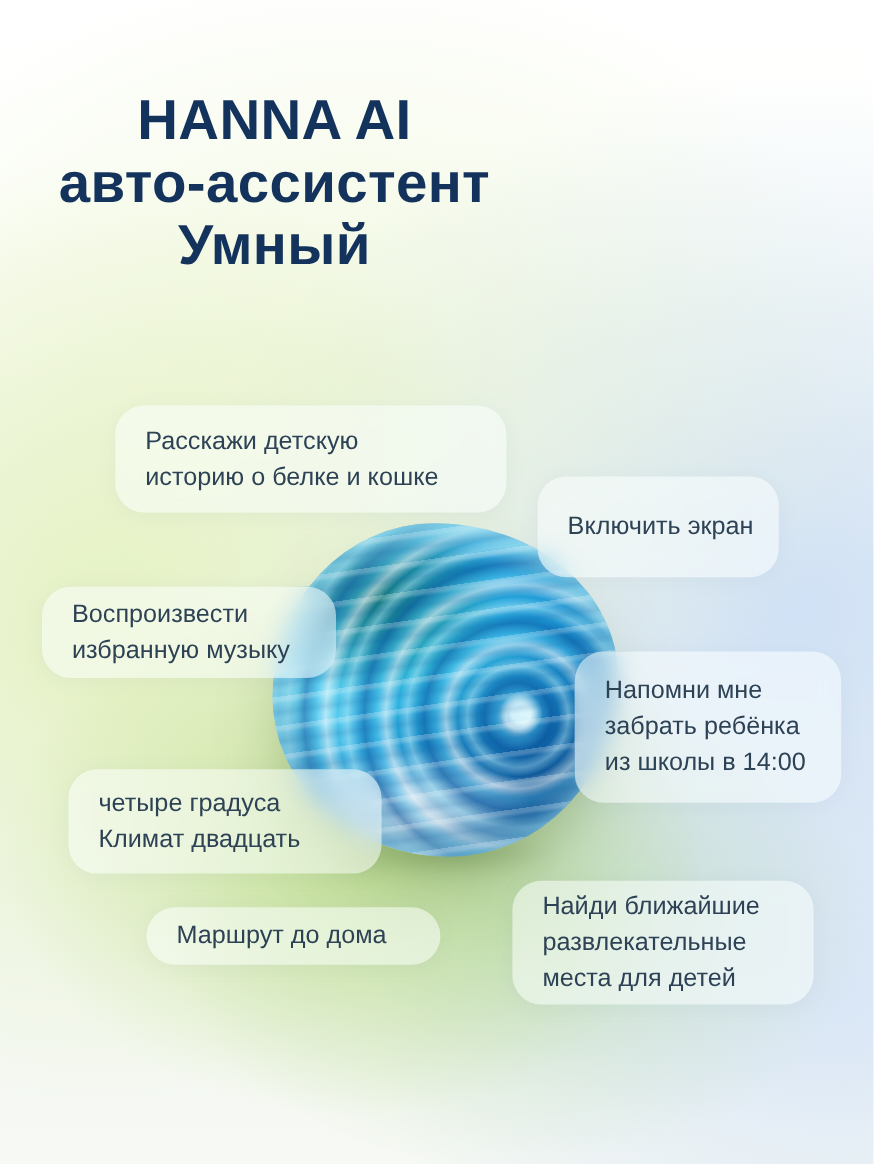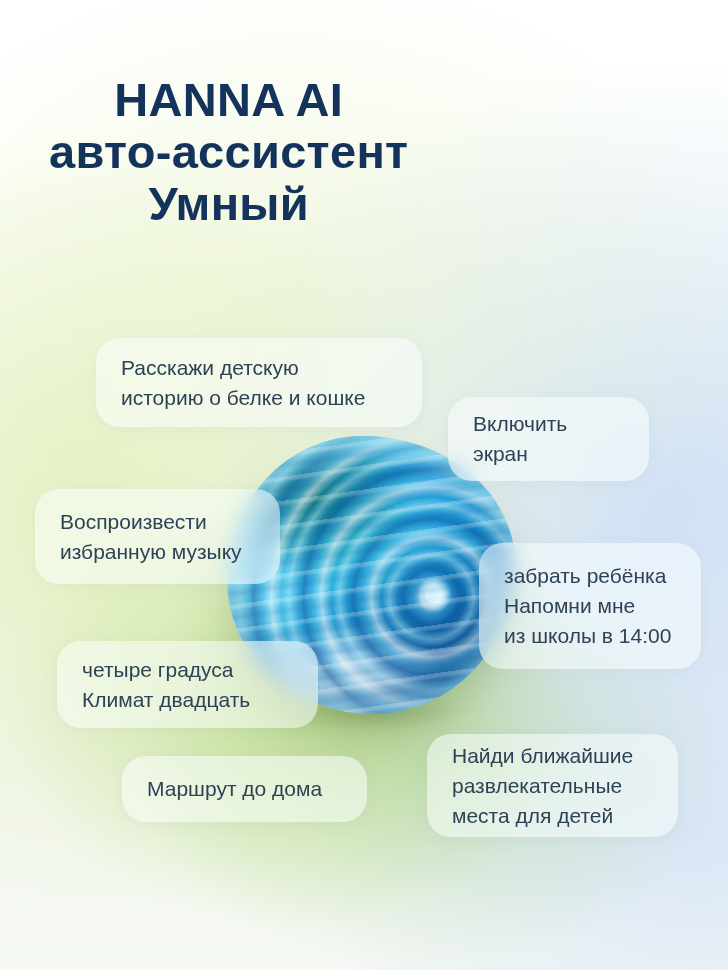--- a/index.html
+++ b/index.html
@@ -56,34 +56,34 @@
   .orb-shadow {
     position:absolute; left:252px; top:688px; width:246px; height:46px;
     border-radius:50%; filter:blur(6px);
     background:radial-gradient(closest-side, rgba(70,105,45,0.30), rgba(70,105,45,0) 75%);
   }
 
   
   .chip {
     position:absolute; box-sizing:border-box;
     display:flex; flex-direction:column; justify-content:center;
-    padding:0 27px 0 25px;
+    padding:0 12px 0 25px;
     background:rgba(252,255,255,0.52);
     border-radius:24px;
     backdrop-filter:blur(9px);
     -webkit-backdrop-filter:blur(9px);
     box-shadow:0 2px 16px rgba(110,135,160,0.08);
     color:#2e4256; font-size:21px; line-height:30px; font-weight:400;
   }
   .chip-story    { left:96px;  top:338px; width:326px; height:89px;  }
   .chip-screen   { left:448px; top:397px; width:201px; height:84px;  }
-  .chip-music    { left:35px;  top:489px; width:245px; height:95px;  }
+  .chip-music    { left:35px;  top:489px; width:245px; height:76px;  }
   .chip-reminder { left:479px; top:543px; width:222px; height:126px; }
   .chip-climate  { left:57px;  top:641px; width:261px; height:87px;  }
-  .chip-route    { left:122px; top:756px; width:245px; height:66px;  }
+  .chip-route    { left:122px; top:756px; width:245px; height:48px;  }
   .chip-places   { left:427px; top:734px; width:251px; height:103px; }
 </style>
 </head>
 <body>
 
 <div class="stage">
 
   <div class="header">
     <div class="line">HANNA AI</div>
     <div class="line">авто-ассистент</div>
@@ -101,22 +101,22 @@
   <div class="chip chip-screen">
     <div>Включить экран</div>
   </div>
 
   <div class="chip chip-music">
     <div>Воспроизвести</div>
     <div>избранную музыку</div>
   </div>
 
   <div class="chip chip-reminder">
+    <div>Напомни мне</div>
     <div>забрать ребёнка</div>
-    <div>Напомни мне</div>
     <div>из школы в 14:00</div>
   </div>
 
   <div class="chip chip-climate">
     <div>четыре градуса</div>
     <div>Климат двадцать</div>
   </div>
 
   <div class="chip chip-route">
     <div>Маршрут до дома</div>

